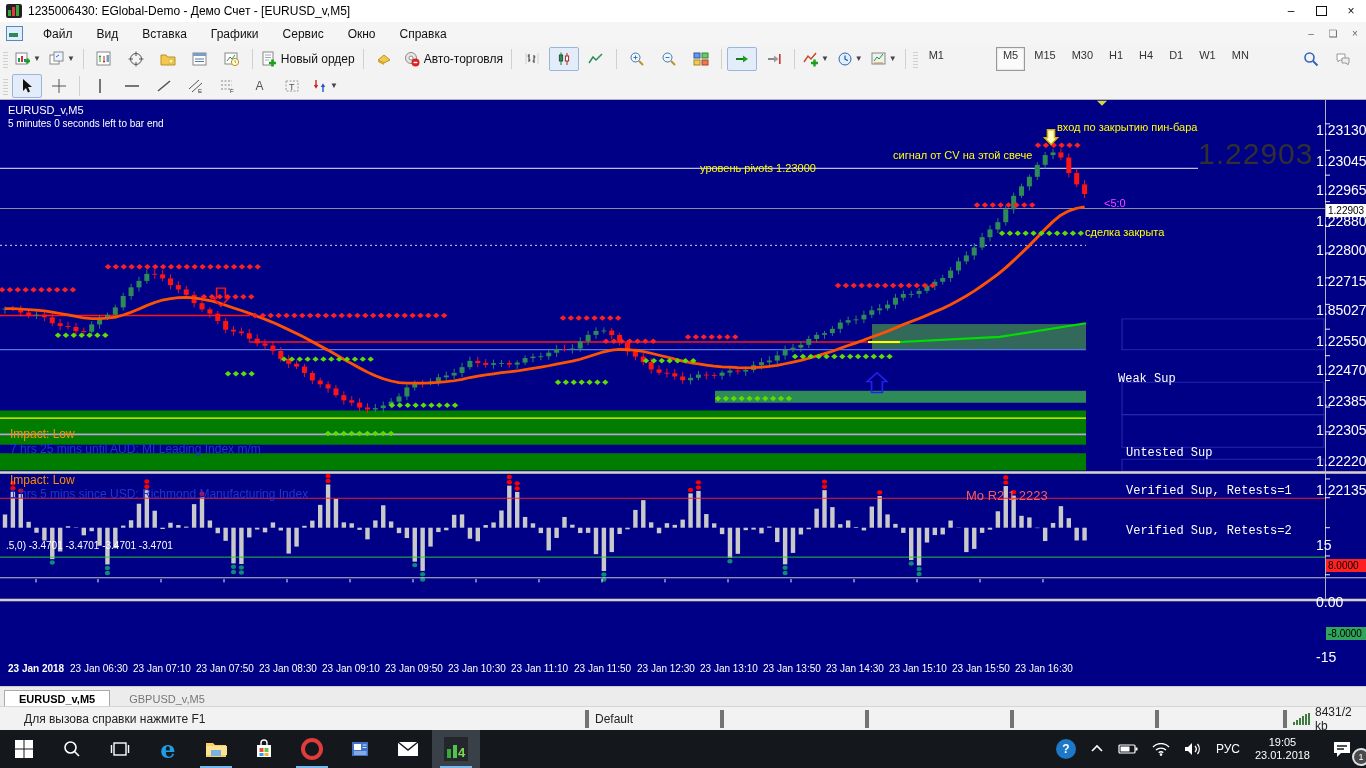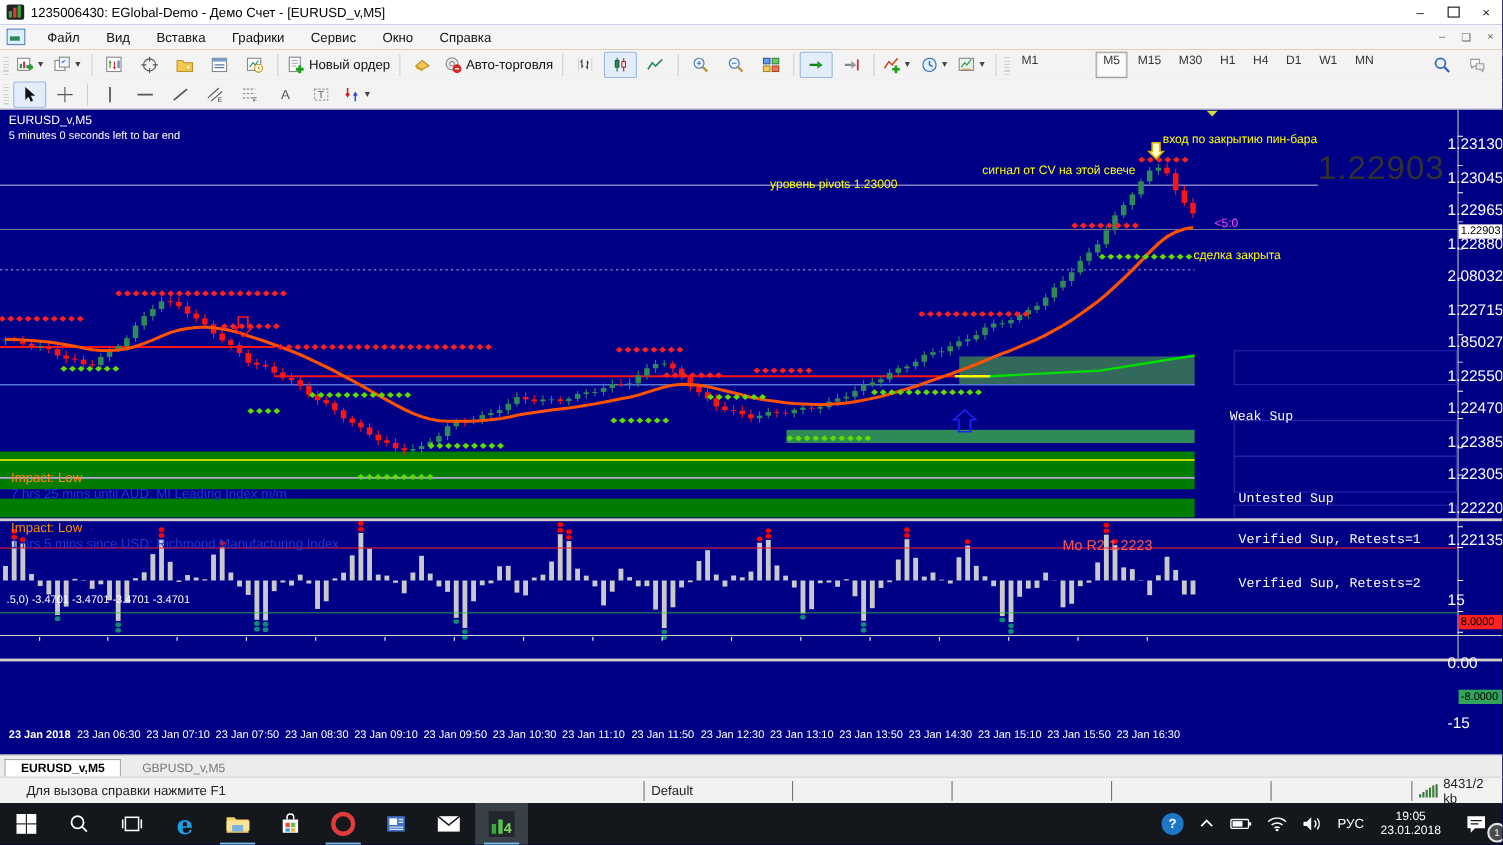--- a/index.html
+++ b/index.html
@@ -49,21 +49,21 @@
   .pricetag{position:absolute;left:1326px;width:40px;height:13px;font-size:10px;line-height:13px;
     padding-left:2px;box-sizing:border-box;}
   
   #tabsrow{position:absolute;top:686px;left:0;width:1366px;height:20px;background:#ececec;
     display:flex;align-items:flex-end;font-size:11px;border-top:1px solid #cfcfcf;}
   .tab{padding:2px 14px;margin-left:4px;border:1px solid #aaa;border-bottom:none;}
   .tab.active{background:#ffffff;color:#000;font-weight:bold;}
   .tab.inactive{background:#ececec;color:#777;border-color:transparent;}
   #statusbar{position:absolute;top:706px;left:0;width:1366px;height:24px;background:#f2f2f2;
     border-top:1px solid #d5d5d5;display:flex;align-items:center;font-size:12px;color:#222;}
-  .statcell{height:18px;border-left:1px solid #737373;display:flex;align-items:center;padding:0 6px;box-sizing:border-box;}
+  .statcell{height:18px;border-left:4px solid #737373;display:flex;align-items:center;padding:0 6px;box-sizing:border-box;}
   .kbbars{display:flex;align-items:flex-end;height:12px;margin-right:4px;}
   .kbbars i{width:2px;margin-right:1px;background:#3e7d3e;display:block;}
   
   #taskbar{position:absolute;top:730px;left:0;width:1366px;height:38px;background:#14171c;
     display:flex;align-items:center;color:#fff;}
   .tkcell{width:48px;height:38px;display:flex;align-items:center;justify-content:center;position:relative;}
   .tkcell.open:after{content:"";position:absolute;bottom:0;left:8px;right:8px;height:2px;background:#76b9ed;}
   .tkcell.activeapp{background:#3a4047;}
   .tray{margin-left:auto;display:flex;align-items:center;height:38px;}
   .trayitem{height:38px;display:flex;align-items:center;justify-content:center;padding:0 7px;font-size:12px;}
@@ -1102,21 +1102,21 @@
       <div class="anno mono" style="left:1126px;top:426px;color:#fff;">Verified Sup, Retests=2</div>
     </div>
 
     <div class="anno" style="left:6px;top:441px;color:#fff;font-size:10px;">.5,0) -3.4701 -3.4701 -3.4701 -3.4701</div>
 
     <div id="price-axis">
         <div class="axis-label" style="top: 23px;">1.23130</div>
         <div class="axis-label" style="top: 54px;">1.23045</div>
         <div class="axis-label" style="top: 83px;">1.22965</div>
         <div class="axis-label" style="top: 114px;">1.22880</div>
-        <div class="axis-label" style="top: 143px;">2.08032</div>
+        <div class="axis-label" style="top: 143px;">1.22800</div>
         <div class="axis-label" style="top: 174px;">1.22715</div>
         <div class="axis-label" style="top: 203px;">1.85027</div>
         <div class="axis-label" style="top: 234px;">1.22550</div>
         <div class="axis-label" style="top: 263px;">1.22470</div>
         <div class="axis-label" style="top: 294px;">1.22385</div>
         <div class="axis-label" style="top: 323px;">1.22305</div>
         <div class="axis-label" style="top: 354px;">1.22220</div>
         <div class="axis-label" style="top: 383px;">1.22135</div>
         <div class="axis-label" style="top: 438px;">15</div>
         <div class="axis-label" style="top: 495px;">0.00</div>

